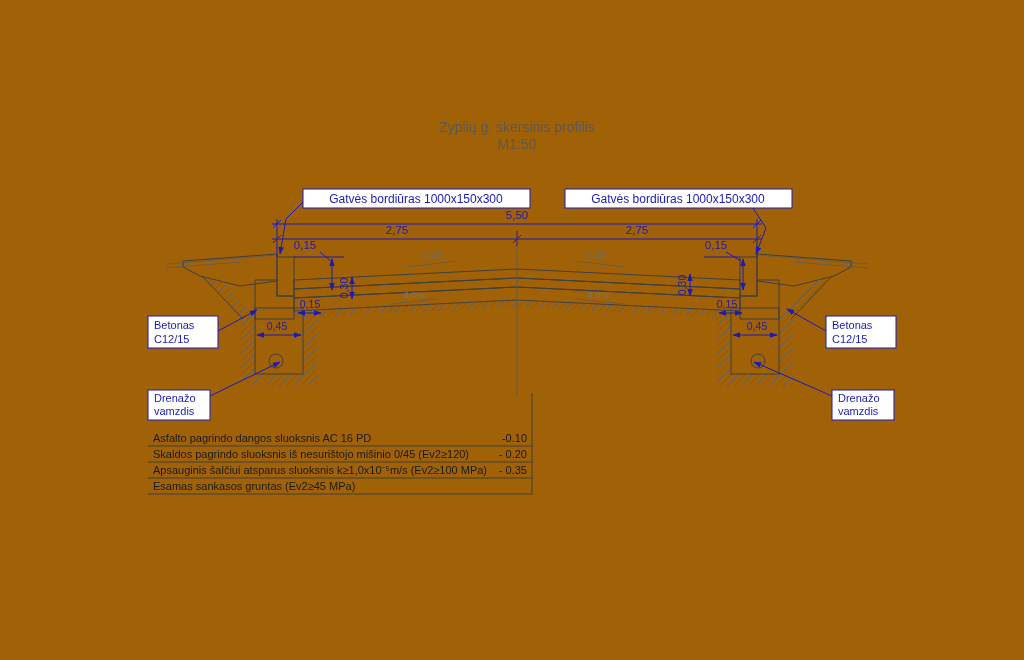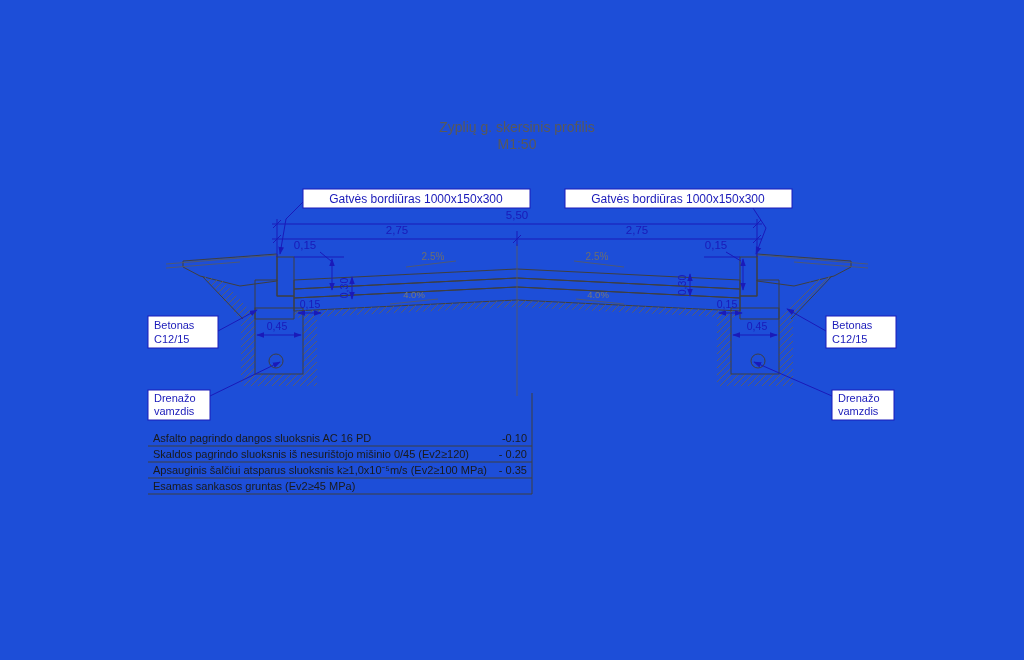--- a/index.html
+++ b/index.html
@@ -1,16 +1,16 @@
 <!DOCTYPE html>
 <html><head>
 <meta charset="utf-8">
 <style>
   html,body{margin:0;padding:0;background:#ffffff;}
-  .stage{position:relative;width:1024px;height:660px;background:#1d4ed8;overflow:hidden;
+  .stage{position:relative;width:1024px;height:660px;background:#a16207;overflow:hidden;
          font-family:"Liberation Sans", sans-serif;}
   svg text{font-family:"Liberation Sans", sans-serif;}
   .t-title{font-size:14px;fill:#595959;}
   .t-blue{font-size:12px;fill:#1a1ab9;}
   .t-blue-s{font-size:11px;fill:#1a1ab9;}
   .t-dim{font-size:11.5px;fill:#1a1ab9;}
   .t-dim-s{font-size:10.5px;fill:#1a1ab9;}
   .t-slope{font-size:10px;fill:#6e6e6e;}
   .t-slope-s{font-size:9.5px;fill:#787878;}
   .t-table{font-size:11px;fill:#1a1a1a;}

